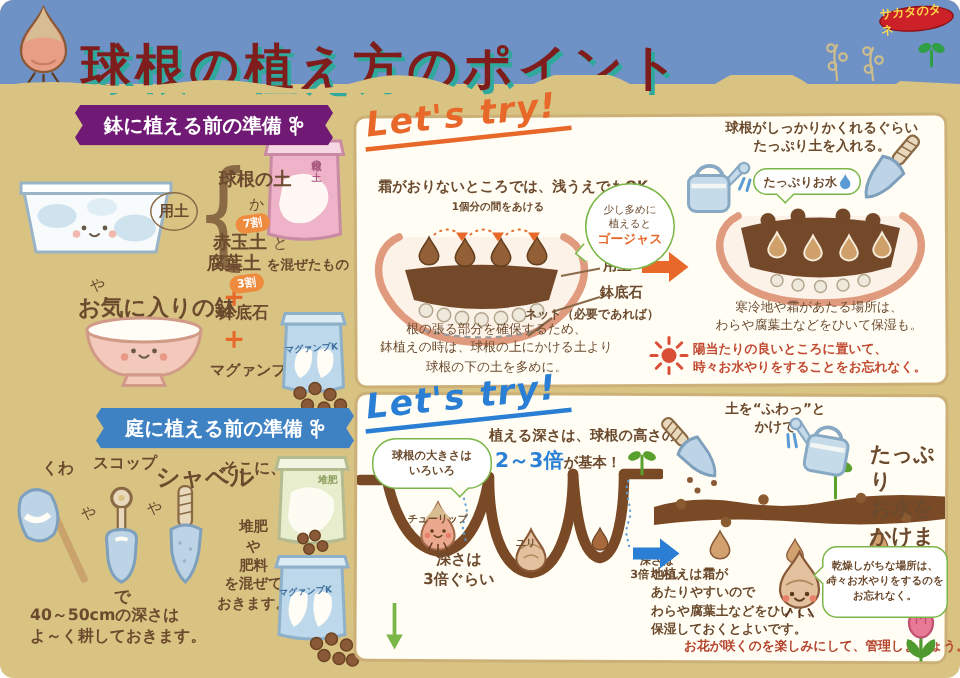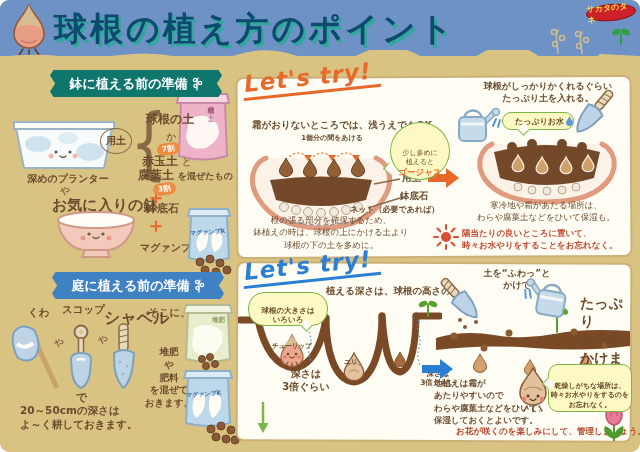--- a/index.html
+++ b/index.html
@@ -6,24 +6,24 @@
 html,body{width:640px;height:452px;background:#fff}
 body{font-family:"DejaVu Sans","Liberation Sans",sans-serif}
 .poster{position:relative;width:640px;height:452px;background:#d9c383;overflow:hidden;border-radius:9px}
 .t{position:absolute;color:#6b4a2d;line-height:1.3}
 .b{font-weight:bold}
 .pre{white-space:pre-line}
 .ctr{text-align:center}
 .abs{position:absolute}
 .panel{position:absolute;width:396px;background:#fffdf4;border:2px solid #ccb077;border-radius:8px;z-index:1}
 .ribbon{position:absolute;display:flex;align-items:center;justify-content:center;gap:4px;color:#fff;font-weight:bold;font-size:13px;height:27px;width:172px;z-index:2;clip-path:polygon(2% 0,98% 0,100% 20%,97% 50%,100% 80%,98% 100%,2% 100%,0 80%,3% 50%,0 20%)}
-.ribbon.orange{background:#0f766e}
+.ribbon.orange{background:#701a75}
 .ribbon.blue{background:#3f82c4}
 .letstry{position:absolute;font-style:italic;font-weight:bold;font-size:23px;letter-spacing:1px;transform:rotate(-6deg);border-bottom:3px solid currentColor;padding:0 8px 1px 2px;z-index:6;background:transparent}
-.bubble{position:absolute;background:#fef9c3;border:1.5px solid #7ab648;color:#6b4a2d;display:flex;flex-direction:column;align-items:center;justify-content:flex-end;text-align:center;z-index:5}
+.bubble{position:absolute;background:#ffffff;border:1.5px solid #7ab648;color:#6b4a2d;display:flex;flex-direction:column;align-items:center;justify-content:center;text-align:center;z-index:5}
 .tail-bl::after{content:"";position:absolute;left:-6px;bottom:6px;width:8px;height:8px;background:#fffdf4;border-left:1.5px solid #7ab648;border-bottom:1.5px solid #7ab648;transform:rotate(40deg)}
 .tail-b::after{content:"";position:absolute;left:16px;bottom:-5px;width:8px;height:8px;background:#fffdf4;border-left:1.5px solid #7ab648;border-bottom:1.5px solid #7ab648;transform:rotate(-45deg)}
 .tail-br::after{content:"";position:absolute;right:16px;bottom:-5px;width:8px;height:8px;background:#fffdf4;border-right:1.5px solid #7ab648;border-bottom:1.5px solid #7ab648;transform:rotate(45deg)}
 .tail-l::after{content:"";position:absolute;left:-5px;top:14px;width:8px;height:8px;background:#fffdf4;border-left:1.5px solid #7ab648;border-top:1.5px solid #7ab648;transform:rotate(-45deg)}
 .badge-ratio{position:absolute;background:#ef8b3f;color:#fff;font-weight:bold;font-size:7.5px;padding:1px 5px;border-radius:8px;transform:rotate(-8deg);z-index:3}
 .plus{position:absolute;color:#e8682a;font-weight:bold;font-size:20px;line-height:1}
 .tri{display:inline-block;width:0;height:0;border-left:4px solid transparent;border-right:4px solid transparent;border-top:6px solid #e8682a;margin:0 8px}
 .cap{font-size:8.5px;line-height:1.45}
 </style>
 </head>
@@ -41,21 +41,21 @@
   <svg class="abs" style="left:8px;top:3px;z-index:2" width="42" height="54" viewBox="0 0 40 54">
     <path d="M20 2 C15 13 5 19 5 31 a15 14 0 0 0 30 0 C35 19 25 13 20 2Z" fill="#e89d85" stroke="#8a5a38" stroke-width="1.5"></path>
     <path d="M20 2 C17 11 10 17 8 25 C14 21 26 21 32 25 C30 17 23 11 20 2Z" fill="#d8bd92" stroke="none"></path>
     <path d="M12 37 a10 7 0 0 0 16 0" fill="none" stroke="#c97b63" stroke-width="1.5"></path>
     <g stroke="#5e3a1e" stroke-width="1.5" stroke-linecap="round">
       <line x1="14" y1="46" x2="10" y2="52"></line>
         <line x1="20" y1="47" x2="20" y2="53"></line>
         <line x1="26" y1="46" x2="30" y2="52"></line>
     </g>
   </svg>
-  <div class="t b" style="left:54px;top:8px;font-size:33px;letter-spacing:3px;color:#0c4a6e;text-shadow:2.5px 2.5px 0 #2fa99c;z-index:2">球根の植え方のポイント</div>
+  <div class="t b" style="left:54px;top:24px;font-size:33px;letter-spacing:3px;color:#7f1d1d;text-shadow:2.5px 2.5px 0 #2fa99c;z-index:2">球根の植え方のポイント</div>
   <div class="abs" style="left:586px;top:4px;width:50px;height:17px;background:#cc2128;border:1px solid #8e1116;border-radius:50%;transform:rotate(-5deg);display:flex;align-items:center;justify-content:center;z-index:2">
     <span style="color:#ffd94a;font-size:8px;font-weight:bold">サカタのタネ</span>
   </div>
   <svg class="abs" style="left:612px;top:26px;z-index:2" width="18" height="20" viewBox="0 0 18 20">
     <path d="M9 18 C9 12 9 10 9 8" stroke="#2f9e44" stroke-width="2" fill="none" stroke-linecap="round"></path>
     <ellipse cx="4.5" cy="6" rx="4.5" ry="3" fill="#2f9e44" transform="rotate(-25 4.5 6)"></ellipse>
     <ellipse cx="13.5" cy="6" rx="4.5" ry="3" fill="#2f9e44" transform="rotate(25 13.5 6)"></ellipse>
   </svg>
   <svg class="abs" style="left:548px;top:18px;z-index:2" width="58" height="36" viewBox="0 0 58 36">
     <g fill="none" stroke="#cdbd8c" stroke-width="1.5" stroke-linecap="round">
@@ -90,21 +90,20 @@
     <path d="M2 6 h100 v7 h-100 z" fill="#fff" stroke="#9ab4c6" stroke-width="2"></path>
     <ellipse cx="26" cy="28" rx="13" ry="8" fill="#cfe3ee"></ellipse>
       <ellipse cx="78" cy="36" rx="14" ry="9" fill="#cfe3ee"></ellipse>
       <ellipse cx="56" cy="22" rx="10" ry="6" fill="#dfedf4"></ellipse>
     <circle cx="44" cy="36" r="1.6" fill="#6b5a4a"></circle>
       <circle cx="58" cy="36" r="1.6" fill="#6b5a4a"></circle>
     <path d="M48 40 q3 3 6 0" stroke="#6b5a4a" stroke-width="1.3" fill="none" stroke-linecap="round"></path>
     <circle cx="39" cy="40" r="2.5" fill="#f2b8ad"></circle>
       <circle cx="63" cy="40" r="2.5" fill="#f2b8ad"></circle>
   </svg>
-  <div class="t b ctr" style="left:16px;top:172px;width:104px;font-size:10px">深めのプランター</div>
   <div class="t" style="left:60px;top:184px;font-size:10px">や</div>
   <div class="t b" style="left:52px;top:196px;font-size:15px">お気に入りの鉢</div>
   <svg class="abs" style="left:52px;top:208px" width="88" height="52" viewBox="0 0 88 52">
     <path d="M6 12 C7 28 18 40 31 42 L57 42 C70 40 81 28 82 12" fill="#f2c9ba" stroke="#d09a86" stroke-width="2"></path>
     <path d="M33 42 l-3 7 h28 l-3 -7 Z" fill="#f2c9ba" stroke="#d09a86" stroke-width="2"></path>
     <ellipse cx="44" cy="12" rx="38" ry="8" fill="#fffdf6" stroke="#d09a86" stroke-width="2"></ellipse>
     <circle cx="37" cy="26" r="1.6" fill="#6b5a4a"></circle>
       <circle cx="51" cy="26" r="1.6" fill="#6b5a4a"></circle>
     <path d="M41 29 q3 3 6 0" stroke="#6b5a4a" stroke-width="1.3" fill="none" stroke-linecap="round"></path>
     <circle cx="31" cy="30" r="2.5" fill="#e89a8a"></circle>
@@ -152,21 +151,21 @@
         <circle cx="8" cy="10" r="4"></circle>
         <circle cx="18" cy="7" r="4"></circle>
         <circle cx="28" cy="11" r="4"></circle>
         <circle cx="13" cy="18" r="4"></circle>
         <circle cx="24" cy="20" r="4"></circle>
         <circle cx="35" cy="18" r="4"></circle>
         <circle cx="18" cy="27" r="4"></circle>
       </g>
   </svg>
 
-  <div class="ribbon blue" style="left:52px;top:272px">
+  <div class="ribbon blue" style="left:64px;top:272px">
     <span>庭に植える前の準備</span>
     <svg width="11" height="15" viewBox="0 0 11 15">
         <g fill="none" stroke="#fff" stroke-width="1.3" stroke-linecap="round">
           <path d="M5 14 C5 8 4 6 6 2"></path>
           <circle cx="3" cy="4" r="1.6"></circle>
           <circle cx="8" cy="7" r="1.6"></circle>
           <circle cx="3.5" cy="10" r="1.6"></circle>
         </g>
       </svg>
   </div>
@@ -198,21 +197,21 @@
         <line x1="13" y1="21" x2="22" y2="19"></line>
       </g>
     <path d="M8 31 Q17.5 25 28 31 L26.5 46 Q24 60 17.5 66 Q11 60 8.5 46 Z" fill="#bcd4e6" stroke="#7fa0bd" stroke-width="2"></path>
     <g fill="#9ab4c6">
         <circle cx="14" cy="40" r="1.2"></circle>
         <circle cx="21" cy="44" r="1.2"></circle>
         <circle cx="17" cy="52" r="1.2"></circle>
       </g>
   </svg>
   <div class="t b" style="left:76px;top:391px;font-size:11px">で</div>
-  <div class="t b pre" style="left:20px;top:404px;font-size:10.5px">20～50cmの深さは
+  <div class="t b pre" style="left:20px;top:404px;font-size:10.5px">40～50cmの深さは
 よ～く耕しておきます。</div>
 
   <svg class="abs" style="left:182px;top:302px" width="52" height="64" viewBox="0 0 52 64">
     <path d="M6 11 L46 11 L48 57 Q26 63 4 57 Z" fill="#e7edcd" stroke="#b4bb90" stroke-width="2"></path>
     <path d="M4 3 h44 l2 8 H2 Z" fill="#f2f5e2" stroke="#b4bb90" stroke-width="2"></path>
     <path d="M12 26 Q28 18 40 30 Q44 44 28 54 Q12 56 10 42 Z" fill="#fffdf6" opacity=".9"></path>
   </svg>
   <div class="abs" style="left:212px;top:316px;font-size:6.5px;color:#8a9a5a;font-weight:bold">堆肥</div>
   <div class="t b pre ctr" style="left:144px;top:346px;width:50px;font-size:9.5px;line-height:1.35">堆肥
 や
@@ -367,20 +366,23 @@
 時々お水やりをすることをお忘れなく。</div>
 
   <div class="panel" style="left:236px;top:262px;height:180px;transform:rotate(.25deg)"></div>
   <div class="letstry" style="left:242px;top:252px;color:#2a7fd4">Let's try!</div>
 
   <div class="bubble tail-br" style="left:248px;top:292px;width:80px;height:34px;border-radius:16px">
     <span class="b pre" style="font-size:7.5px;line-height:1.3">球根の大きさは
 いろいろ</span>
   </div>
   <div class="t b" style="left:326px;top:285px;font-size:9.5px;z-index:3;white-space:nowrap">植える深さは、球根の高さの</div>
+  <div class="t" style="left:330px;top:296px;white-space:nowrap;z-index:3">
+    <span class="b" style="font-size:13.5px;color:#2a7fd4">2～3倍</span><span class="b" style="font-size:9.5px">が基本！</span>
+  </div>
 
   <svg class="abs" style="left:238px;top:300px;z-index:2" width="204" height="96" viewBox="0 0 204 96">
     <g stroke="#7a4a26" stroke-width="7" stroke-linecap="round" fill="none">
       <path d="M2 20 H20"></path>
       <path d="M20 20 C26 48 38 66 56 68 C74 66 84 44 88 18"></path>
       <path d="M88 18 C88 50 96 80 116 82 C136 80 144 46 144 16"></path>
       <path d="M144 16 C146 44 150 70 162 72 C174 70 178 40 178 16"></path>
       <path d="M178 16 H202"></path>
     </g>
     <g stroke="#5b9bd5" stroke-width="1.3" stroke-dasharray="1.5 2.5" fill="none">

